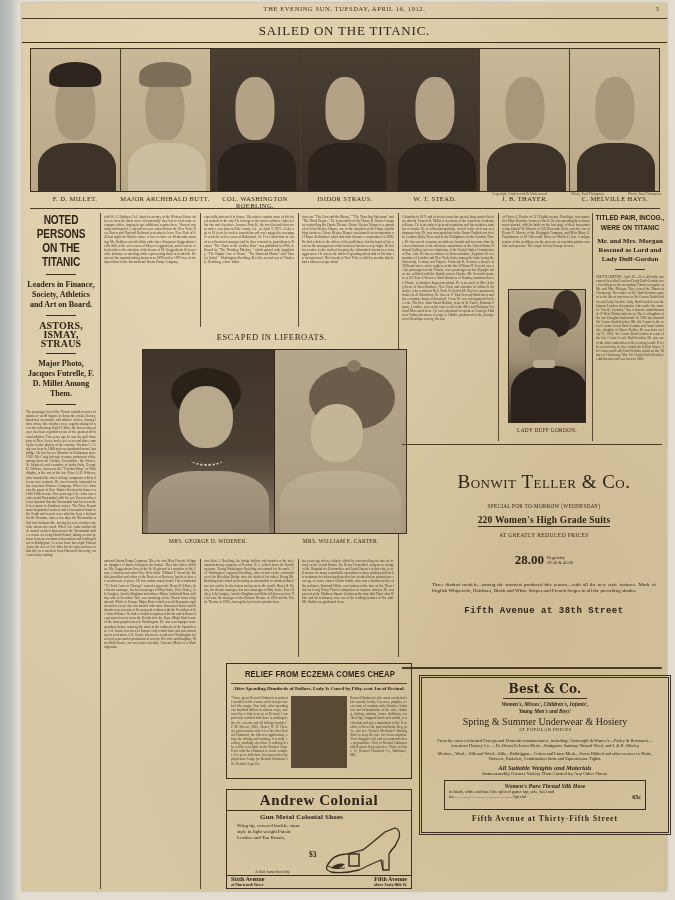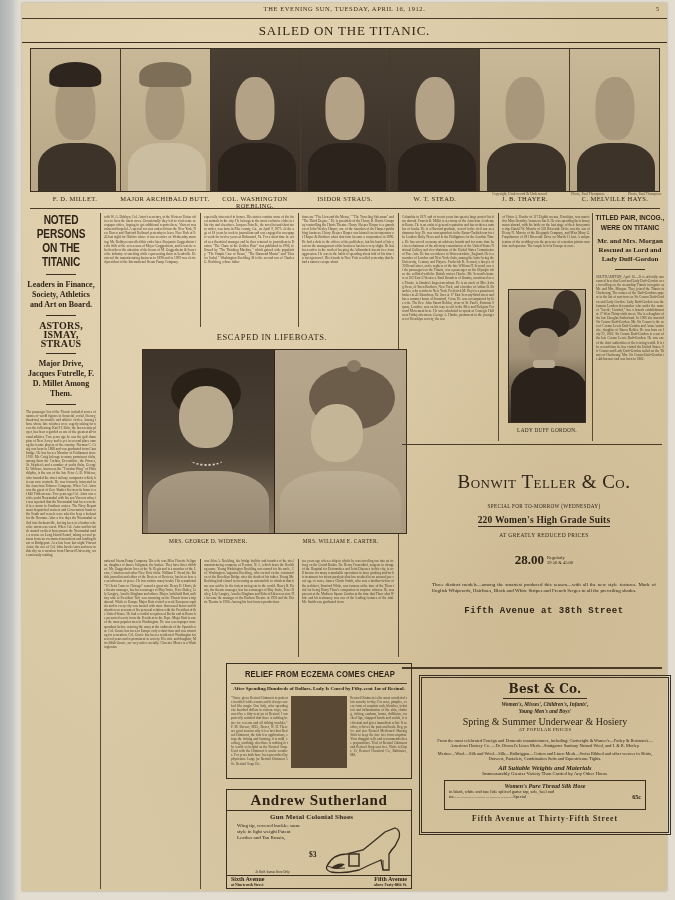--- a/index.html
+++ b/index.html
@@ -118,21 +118,21 @@
   
   .eczema { left: 204px; top: 660px; width: 186px; height: 116px; border: 1.5px solid #3a2f20; text-align: center; }
   .eczema .title { margin-top: 5px; font-family: "Liberation Sans", "DejaVu Sans", sans-serif; font-weight: bold; font-size: 9px; transform: scaleX(0.85); letter-spacing: 0.2px; white-space: nowrap; margin-left: -12px; width: 210px; }
   .eczema .sub { margin: 4px 4px 0; font-size: 5px; line-height: 6px; font-weight: bold; border-top: 1px solid #5a4a35; padding-top: 2px; }
   .eczema .cols { display: flex; margin: 4px 4px 0; gap: 3px; height: 72px; }
   .eczema .cols > div { flex: 1; }
 
   
   .andrew { left: 204px; top: 786px; width: 186px; height: 100px; border: 1.5px solid #3a2f20; }
   .andrew .name { text-align: center; font-size: 15px; font-weight: bold; letter-spacing: 0.6px; border-bottom: 1px solid #3a2f20; padding: 2px 0 1px; }
-  .andrew .prod { font-size: 7px; font-weight: bold; margin: 2px 0 0 17px; letter-spacing: 0.2px; padding-left: 26px; }
+  .andrew .prod { font-size: 7px; font-weight: bold; margin: 2px 0 0 7px; letter-spacing: 0.2px; padding-left: 26px; }
   .andrew .desc { font-size: 5px; line-height: 6px; margin: 2px 0 0 10px; width: 70px; }
   .andrew .price { position: absolute; left: 82px; top: 60px; font-size: 7.5px; font-weight: bold; }
   .andrew .note { position: absolute; left: 28px; top: 80px; font-size: 3.2px; font-style: italic; }
   .andrew .shoe { position: absolute; left: 96px; top: 34px; width: 82px; height: 50px; }
   .andrew .addr-row { position: absolute; left: 0; right: 0; bottom: 0; height: 13px; border-top: 1px solid #3a2f20; display: flex; justify-content: space-between; padding: 0 4px; }
   .andrew .addr { font-size: 6px; font-weight: bold; line-height: 6.5px; }
   .andrew .addr small { display: block; font-size: 3.8px; line-height: 4px; font-weight: bold; }
 
   
   .best { left: 397px; top: 672px; width: 252px; height: 160px; border: 3px double #3a2f20; text-align: center; }
@@ -222,21 +222,21 @@
   <div class="abs rule-h" style="left:8px;top:205px;width:630px;"></div>
 
   <div class="abs leftcol">
     <div class="h-big">NOTED PERSONS</div>
     <div class="h-big">ON THE TITANIC</div>
     <div class="deck-rule"></div>
     <div class="h-sub">Leaders in Finance, Society, Athletics and Art on Board.</div>
     <div class="deck-rule"></div>
     <div class="h-sub2">ASTORS, ISMAY, STRAUS</div>
     <div class="deck-rule"></div>
-    <div class="h-sub">Major Drive, Jacques Futrelle, F. D. Millet Among Them.</div>
+    <div class="h-sub">Major Photo, Jacques Futrelle, F. D. Millet Among Them.</div>
     <div class="deck-rule"></div>
     <div class="small-text col" style="height:520px;">The passenger list of the Titanic included scores of names of world figures in financial, social, literary, theatrical, mercantile and athletic circles. Among those whose late relatives were eagerly asking for news the following: Karl H. Behr, the lawn tennis player, has been regarded as one of the greatest all-around athletes. Two years ago he was the golf champion of New Jersey and is yet in second place among the tennis players of the country. Norman C. Craig was born in 1868 and was graduated from Cambridge. He has been a Member of Parliament since 1910. Mr. Craig belongs to many prominent clubs, among them the Carlton, Devonshire, the Princes, St. Stephen's and a number of yacht clubs. George D. Widener, known as the "Traction King" of Philadelphia, is the son of the late Peter A. B. Widener, who founded the street railway companies which, his son now controls. He was formerly interested in the American Tobacco Company. When Col. Astor was the guest of Gov. Shafter his favorite home is at 840 Fifth avenue. Two years ago Col. Astor was on his yacht Nourmahal with his son Vincent when it was reported that the Nourmahal had been wrecked in a storm in Southern waters. The Navy Department despatched cruisers and Government boats to the South and vessels were asked to keep a lookout for the Nourma. After a few days the Nourmahal sailed into Jacksonville, having been in a harbor when the storm was worst. When Col. Astor and his bride started on their honeymoon the Nourmahal made a rescue on Long Island Sound, taking several persons from an overturned motorboat and landing them at Bridgeport. At a late hour last night Vincent Astor, the son of Col. John Jacob Astor and now in this city on a vacation from Harvard University, was anxiously waiting</div>
   </div>
 
   <div class="abs rule-v" style="left:78px;top:210px;height:676px;"></div>
 
   <div class="abs small-text col" style="left:82px;top:212px;width:92px;height:112px;">with W. A. Dobbyn, Col. Astor's secretary, at the Western Union offices to hear the latest news. Occasionally they left to visit some newspaper office, hoping to get additional reports there. Vincent was calm and hopeful. A special car was ordered from the New York, New Haven and Hartford Railroad yesterday to leave New York at 9:45 last night for Halifax where it was to arrive on Wednesday morning. Mr. Dobbyn cancelled this order later. Benjamin Guggenheim is the fifth of the seven sons of Meyer Guggenheim, and it was he who first drew the attention of the house of M. Guggenheim &amp; Sons to the industry of smelting while representing them in Leadville. He entered the manufacturing business in 1898 and in 1909 was elected president of the International Steam Pump Company.</div>
   <div class="abs small-text col" style="left:82px;top:556px;width:92px;height:330px;">national Steam Pump Company. His wife was Miss Florette Seligman, daughter of James Seligman, the banker. They have three children. Mr. Guggenheim lives at the St. Regis and is a member of the Lotos, Criterion and other New York clubs. William T. Stead, the British journalist and editor of the Review of Reviews, has been here as an advocate of peace. He has written many books. His sensational "If Christ Came to Chicago" caused a great stir. Henry B. Harris, the theatre manager, has been manager of May Irwin, Peter Dailey, Lily Langtry, Amelia Bingham and others. Major Archibald Butt, military aide to President Taft, was returning on the Titanic from a trip abroad. While in Europe Major Butt visited several European capitals and in every city was treated with more than usual honor and distinction on account of his personal relation with the President of the United States. He had a cordial reception at Berlin and at Rome he presented a note from the President to the Pope. Major Butt is one of the most popular men in Washington. He was a newspaper correspondent before entering the army at the outbreak of the Spanish war. Col. Gracie has been in Europe only a short time and was returning for recreation. Col. Gracie has been a resident of Washington for several years and is prominent in society. His wife and daughter, Miss Edith Gracie, are very active socially. Clarence Moore is a Washingtonian</div>
   <div class="abs rule-v" style="left:178px;top:210px;height:114px;"></div>
   <div class="abs rule-v" style="left:178px;top:556px;height:330px;"></div>
@@ -316,21 +316,21 @@
     <div class="title">RELIEF FROM ECZEMA COMES CHEAP</div>
     <div class="sub">After Spending Hundreds of Dollars, Lady Is Cured by Fifty-cent Jar of Resinol.</div>
     <div class="cols">
       <div class="small-text col">"I have given Resinol Ointment to patients troubled with eczema and it always worked like magic. One lady, after spending one hundred dollars in various ways, was cured by a fifty-cent jar of Resinol. I am perfectly satisfied that there is nothing better for eczema and all itching troubles." F. M. Brewer, M.D., Dover, N. H. There are good reasons why it is a fact that Resinol Ointment, the first few applications, stops the itching and burning; it is mild, cooling, soothing; also there is nothing in the world so helpful as the Resinol Soap. Used with the Ointment it works wonders. For years both have been prescribed by physicians. Large jar Resinol Ointment 50c. Resinol Soap 25c.</div>
       <div class="rule-v"></div>
       <div class="small-text col">Resinol Ointment is the most wonderful skin remedy to-day. For acne, pimples, every form of eruption rash, blotches, irritation and inflammation of the skin, chafing, itching, sunburn, burns, chilblains, cracked lips, chapped hands and scalds, it is effectual and gives immediate relief. It soothes, relieves the pain and heals. Reg. price and size Resinol Medicated Shaving Stick to keep the face free from eruption. Your druggist sells and recommends these preparations. Trial of Resinol Ointment and Resinol Soap sent free. Write to Dept. 15, Resinol Chemical Co., Baltimore, Md.</div>
     </div>
   </div>
 
   <div class="abs andrew">
-    <div class="name">Andrew Sutherland</div>
+    <div class="name">Andrew Colonial</div>
     <div class="prod">Gun Metal Colonial Shoes</div>
     <div class="desc">Wing tip, covered buckle; same style in light weight Patent Leather and Tan Russia,</div>
     <div class="price">$3</div>
     <div class="note">At Sixth Avenue Store Only.</div>
     <svg class="shoe" viewBox="0 0 82 50">
       <path d="M4 42 Q10 30 24 30 L40 26 Q50 18 62 8 L72 4 Q78 6 76 14 L72 22 Q68 26 66 30 L66 46 L60 46 L58 36 Q48 40 36 46 Q20 50 8 48 Q2 46 4 42 Z" fill="none" stroke="#3a2f20" stroke-width="1.3"></path>
       <path d="M4 42 Q12 46 22 44" fill="none" stroke="#3a2f20" stroke-width="1"></path>
       <rect x="26" y="30" width="10" height="12" fill="none" stroke="#3a2f20" stroke-width="1.5"></rect>
       <path d="M8 44 Q14 38 22 40 Q16 46 8 44Z" fill="#3a2f20"></path>
       <path d="M60 36 L60 46 M66 30 L72 22" stroke="#3a2f20" stroke-width="1"></path>

